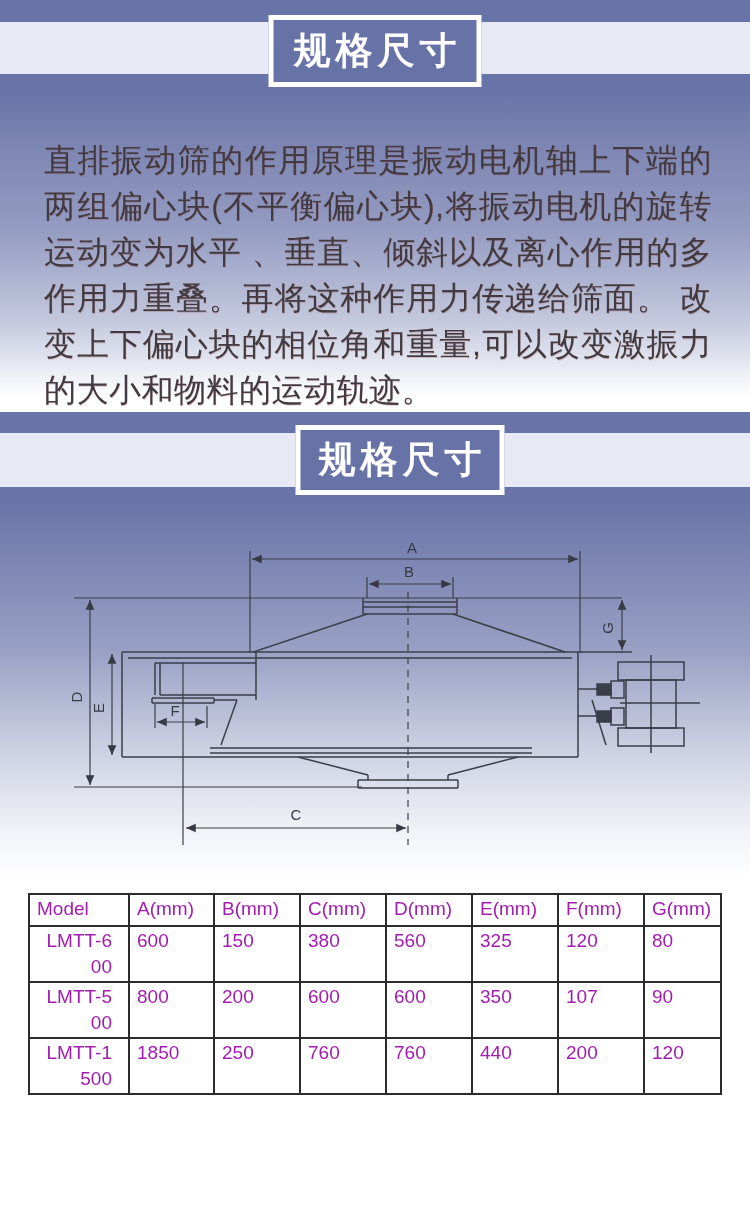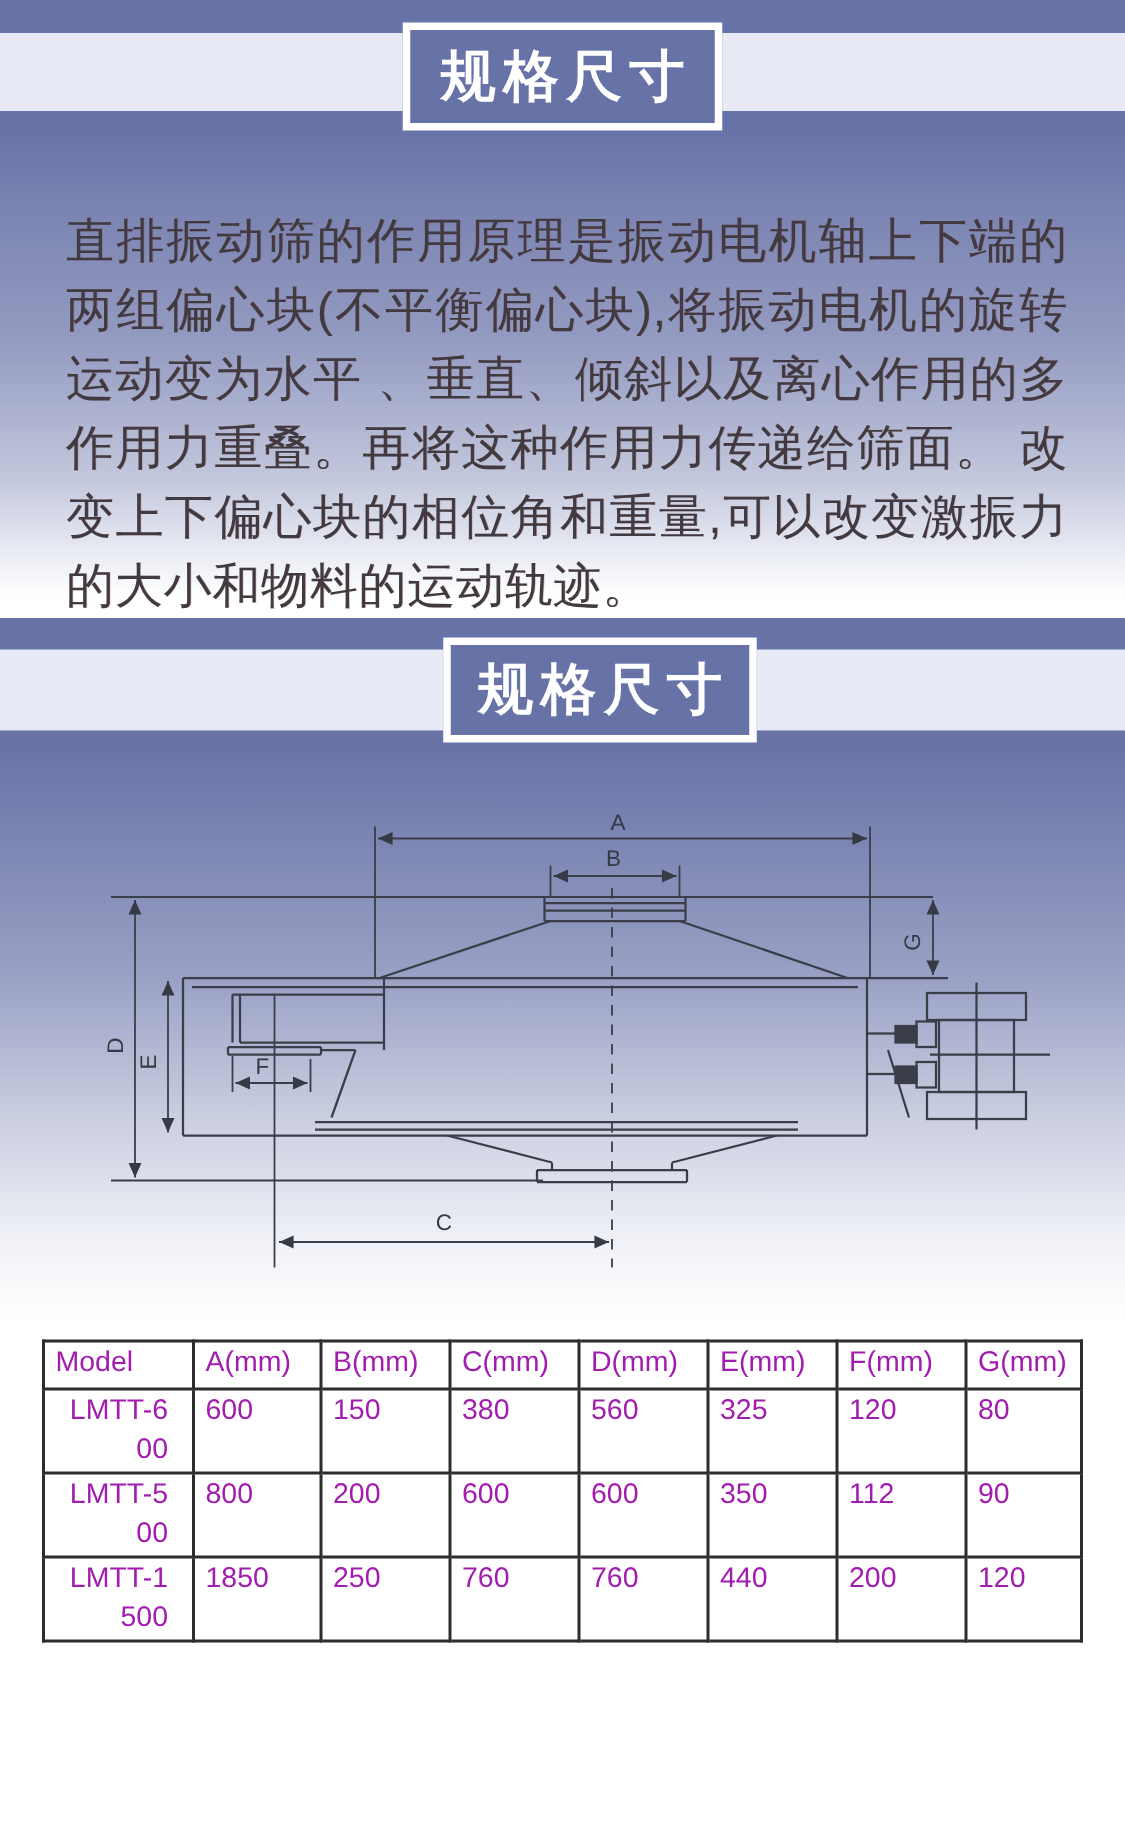--- a/index.html
+++ b/index.html
@@ -226,21 +226,21 @@
           <td>120</td>
           <td>80</td>
         </tr>
         <tr>
           <td class="model-cell">LMTT-500</td>
           <td>800</td>
           <td>200</td>
           <td>600</td>
           <td>600</td>
           <td>350</td>
-          <td>112</td>
+          <td>107</td>
           <td>90</td>
         </tr>
         <tr>
           <td class="model-cell">LMTT-1500</td>
           <td>1850</td>
           <td>250</td>
           <td>760</td>
           <td>760</td>
           <td>440</td>
           <td>200</td>

